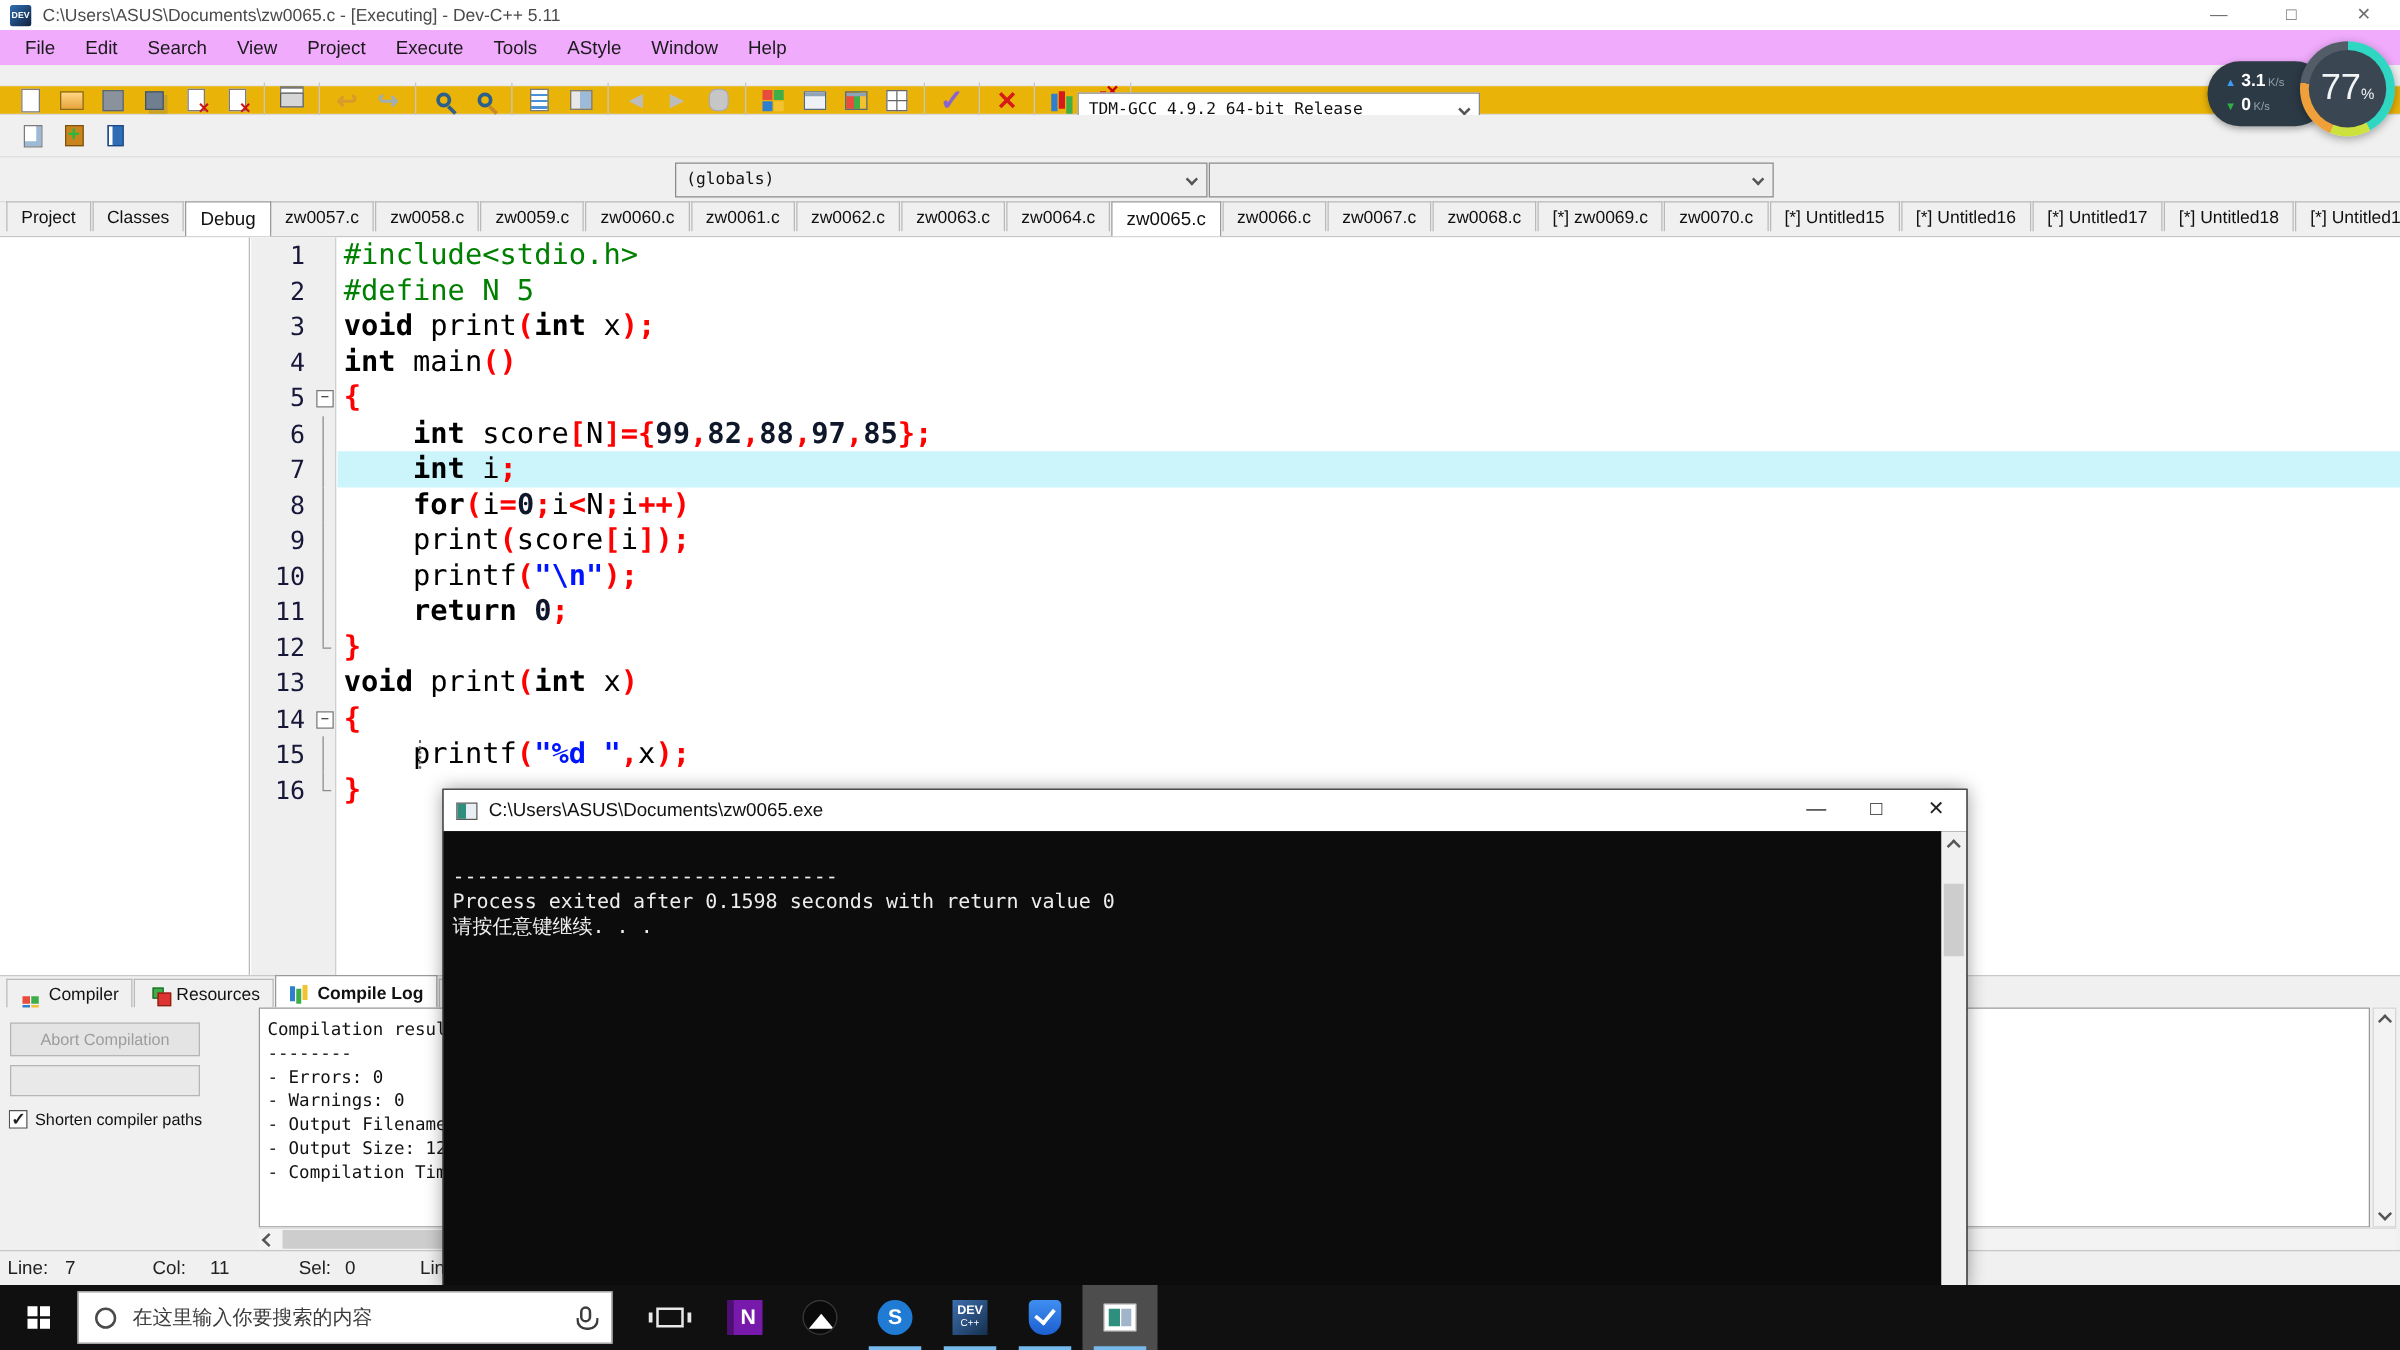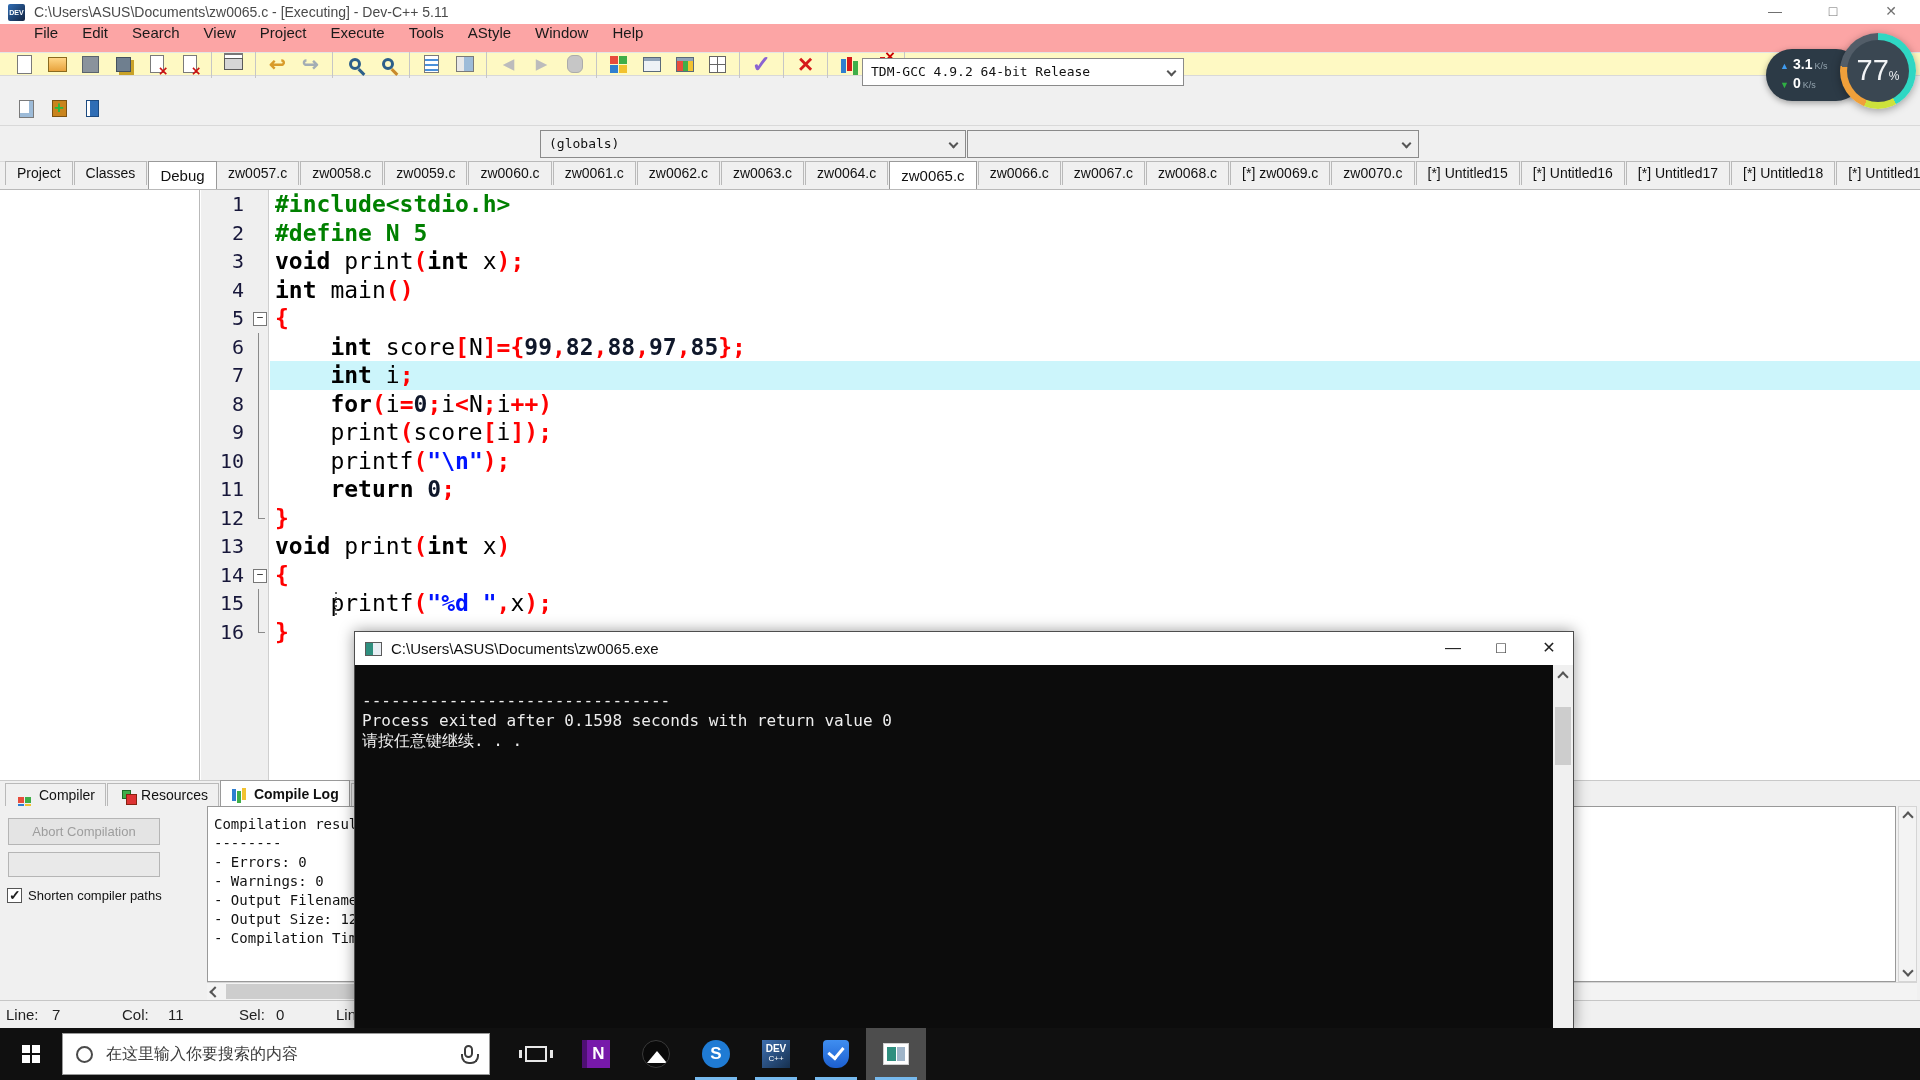--- a/index.html
+++ b/index.html
@@ -7,25 +7,25 @@
   body{position:relative;font-family:"Liberation Sans",sans-serif;background:#f0f0f0;font-size:14px}
 
   
   .titlebar{position:absolute;left:0;top:0;width:100%;height:24px;background:#fff;display:flex;align-items:center;z-index:5}
   .devico{width:17px;height:17px;margin-left:8px;background:linear-gradient(135deg,#2f6db5,#12233f);color:#fff;font-size:7px;font-weight:bold;display:flex;align-items:center;justify-content:center;border-radius:2px}
   .title-text{margin-left:9px;font-size:14px;color:#4a4a4a;white-space:nowrap}
   .winbtns{position:absolute;right:0;top:0;height:24px;display:flex}
   .winbtn{width:58px;text-align:center;line-height:22px;color:#707070;font-size:14px}
 
   
-  .menubar{position:absolute;top:24px;left:0;width:100%;height:28px;background:#fca5a5;display:flex;padding-left:22px;z-index:5}
+  .menubar{position:absolute;top:24px;left:0;width:100%;height:28px;background:#f0abfc;display:flex;align-items:center;padding-left:8px;z-index:5}
   .menu-item{padding:0 12px;font-size:15px;color:#1a1a1a}
 
   
-  .toolbar1{position:absolute;top:52px;left:0;width:100%;height:24px;background:#fef9c3;border-top:1px solid #e5e5e5;border-bottom:1px solid #d9d9d9;display:flex;align-items:center;padding-left:8px}
+  .toolbar1{position:absolute;top:68px;left:0;width:100%;height:24px;background:#eab308;border-top:1px solid #e5e5e5;border-bottom:1px solid #d9d9d9;display:flex;align-items:center;padding-left:8px}
   .toolbar2{position:absolute;top:92px;left:0;width:100%;height:34px;background:#f0f0f0;border-bottom:1px solid #d9d9d9;display:flex;align-items:center;padding-left:10px}
   .tbsep{width:1px;height:28px;background:#c6c6c6;margin:0 5px;flex:none}
   .tbtn{width:31px;height:31px;display:flex;align-items:center;justify-content:center;margin:0 1px;flex:none;position:relative}
   .tbicon{display:flex;align-items:center;justify-content:center}
   .tb-new-file{width:15px;height:19px;background:#fff;border:1px solid #7a7a7a}
   .tb-open{width:19px;height:15px;background:linear-gradient(#ffd684,#e8a33d);border:1px solid #8a6a1f}
   .tb-save{width:17px;height:17px;background:#8a939c;border:1px solid #5a646e}
   .tb-save-all{width:15px;height:15px;background:#6f7f8f;border:1px solid #44515e;box-shadow:3px 3px 0 #c9a227}
   .tb-close,.tb-close-all{width:14px;height:18px;background:#fff;border:1px solid #7a7a7a;position:relative}
   .tb-close::after,.tb-close-all::after{content:"×";color:#cc1111;position:absolute;right:-5px;bottom:-7px;font-weight:bold;font-size:15px}
@@ -74,21 +74,21 @@
   .gutter{position:absolute;left:0;top:0;width:68px;height:100%;background:#efefef;border-right:1px solid #cfcfcf}
   .gline{height:28.5px;position:relative;font-family:"DejaVu Sans Mono",monospace;font-size:20px;color:#17173a;text-align:right;padding-right:24px;line-height:28.5px}
   .gfold{position:absolute;right:2px;top:0;width:14px;height:100%}
   .gfold.f-line::before,.gfold.f-end::before{content:"";position:absolute;left:6px;top:0;bottom:0;width:1px;background:#8a8a8a}
   .gfold.f-end::before{bottom:14px}
   .gfold.f-end::after{content:"";position:absolute;left:6px;top:14px;width:7px;height:1px;background:#8a8a8a}
   .gfold.f-box::after{content:"−";position:absolute;left:1px;top:8px;width:12px;height:12px;border:1px solid #777;background:#fff;font-size:11px;line-height:10px;text-align:center;color:#333}
   .codearea{position:absolute;left:69px;top:0;right:0;height:100%;font-family:"DejaVu Sans Mono",monospace;font-size:23px;padding-left:5px}
   .cline{position:relative;height:28.5px;line-height:28.5px;white-space:pre}
   .cline.hl{background:#ccf5fb;margin-left:-5px;padding-left:5px}
-  .tk-pp{color:#008000;font-weight:bold}
+  .tk-pp{color:#008000;font-weight:normal}
   .tk-kw{color:#000;font-weight:bold}
   .tk-id{color:#000}
   .tk-pun{color:#f00;font-weight:bold}
   .tk-num{color:#0f172a;font-weight:bold}
   .tk-str{color:#0014ff;font-weight:bold}
   .caret{position:absolute;top:3px;height:23px;border-left:2px dotted #666;left:calc(4ch + 5px)}
 
   
   .bottomtabs{position:absolute;top:780px;left:0;width:100%;height:26px;background:#f0f0f0;display:flex;align-items:flex-end;padding-left:5px;border-top:1px solid #c9c9c9}
   .btab{display:flex;align-items:center;gap:7px;padding:0 10px;font-size:14px;color:#111;border:1px solid #b9b9b9;border-bottom:none;background:#f0f0f0;height:23px;margin-right:1px;white-space:nowrap}

